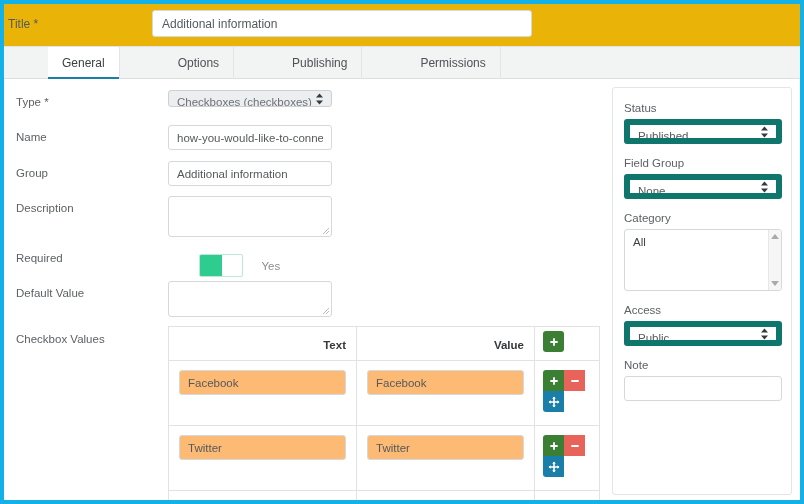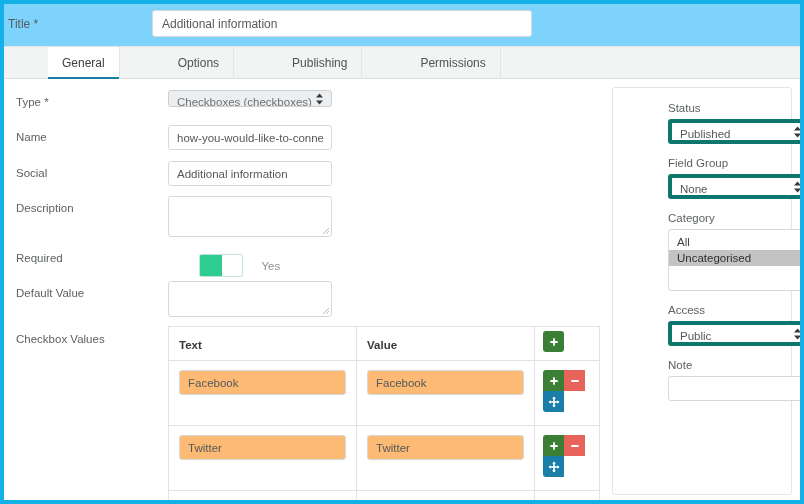--- a/index.html
+++ b/index.html
@@ -17,21 +17,21 @@
     border: 4px solid #13b1e8;
     background: #ffffff;
     overflow: hidden;
   }
 
   
   .title-row {
     position: absolute;
     left: 0; top: 0;
     width: 796px; height: 42px;
-    background: #7dd3fc;
+    background: #eab308;
   }
   .title-label {
     position: absolute;
     left: 4px; top: 13px;
     font-size: 12px;
     color: #555a5e;
   }
   .title-input {
     position: absolute;
     left: 148px; top: 6px;
@@ -199,21 +199,21 @@
   }
   .cvrow {
     display: flex;
     min-height: 47px;
     border-bottom: 1px solid #e0e2e3;
     background: #ffffff;
   }
   .cv-text { width: 188px; border-right: 1px solid #e0e2e3; padding: 9px 10px; }
   .cv-val  { width: 178px; border-right: 1px solid #e0e2e3; padding: 9px 10px; }
   .cv-act  { flex: 1; padding: 9px 8px; }
-  .cvhead .cv-text, .cvhead .cv-val { padding: 0 10px; line-height: 33px; }
+  .cvhead .cv-text, .cvhead .cv-val { padding: 0 10px; line-height: 33px; text-align: right; }
   .cvhead .cv-act { padding: 4px 8px; }
   .cvh-label { font-size: 11.5px; font-weight: bold; color: #36393b; }
   .cv-input {
     width: 100%; height: 25px;
     border: 1px solid #d6d9db;
     border-radius: 3px;
     background: #fdba74;
     font-family: "Liberation Sans", sans-serif;
     font-size: 11.5px;
     color: #55595c;
@@ -239,31 +239,31 @@
   
   .side {
     position: absolute;
     left: 608px; top: 8px;
     width: 180px; height: 408px;
     background: #ffffff;
     border: 1px solid #e3e5e6;
     border-radius: 3px;
     padding: 14px 11px;
   }
-  .sgroup { margin-bottom: 13px; margin-left: 44px; }
+  .sgroup { margin-bottom: 13px; }
   .slabel {
     font-size: 11.5px;
     color: #5d6164;
     margin-bottom: 5px;
     display: block;
   }
   .side .sel {
-    width: 145px; height: 25px;
-    background: #ffffff;
-    border: 4px solid #0f766e;
+    width: 158px; height: 25px;
+    background: #ffffff;
+    border: 6px solid #0f766e;
     color: #55595c;
   }
   .side .inp { width: 158px; }
   .listbox {
     position: relative;
     width: 158px; height: 62px;
     border: 1px solid #d6d9db;
     border-radius: 3px;
     background: #ffffff;
     padding: 4px 8px 0 0;
@@ -327,21 +327,21 @@
       </div>
 
       <div class="frow" style="top:46px;">
         <span class="flabel" style="top:6px;">Name</span>
         <div class="fctl" style="top:0;">
           <input class="inp" type="text" value="how-you-would-like-to-connect-with" style="">
         </div>
       </div>
 
       <div class="frow" style="top:82px;">
-        <span class="flabel" style="top:6px;">Social</span>
+        <span class="flabel" style="top:6px;">Group</span>
         <div class="fctl" style="top:0;">
           <input class="inp" type="text" value="Additional information" style="">
         </div>
       </div>
 
       <div class="frow" style="top:117px;">
         <span class="flabel" style="top:6px;">Description</span>
         <div class="fctl" style="top:0;">
           <div class="ta-wrap">
             <textarea class="ta" rows="3" style="height: 41px;" placeholder=""></textarea>
@@ -496,21 +496,20 @@
             <polygon points="4.5,1 8,5 1,5" fill="#333a3f"></polygon>
             <polygon points="4.5,12 8,8 1,8" fill="#333a3f"></polygon>
           </svg>
         </div>
       </div>
 
       <div class="sgroup">
         <span class="slabel">Category</span>
         <div class="listbox">
           <div class="lb-item">All</div>
-          <div class="lb-item selected">Uncategorised</div>
           <div class="lb-scroll">
             <span class="lb-arrow up"></span>
             <span class="lb-arrow dn"></span>
           </div>
         </div>
       </div>
 
       <div class="sgroup">
         <span class="slabel">Access</span>
         <div class="sel">

